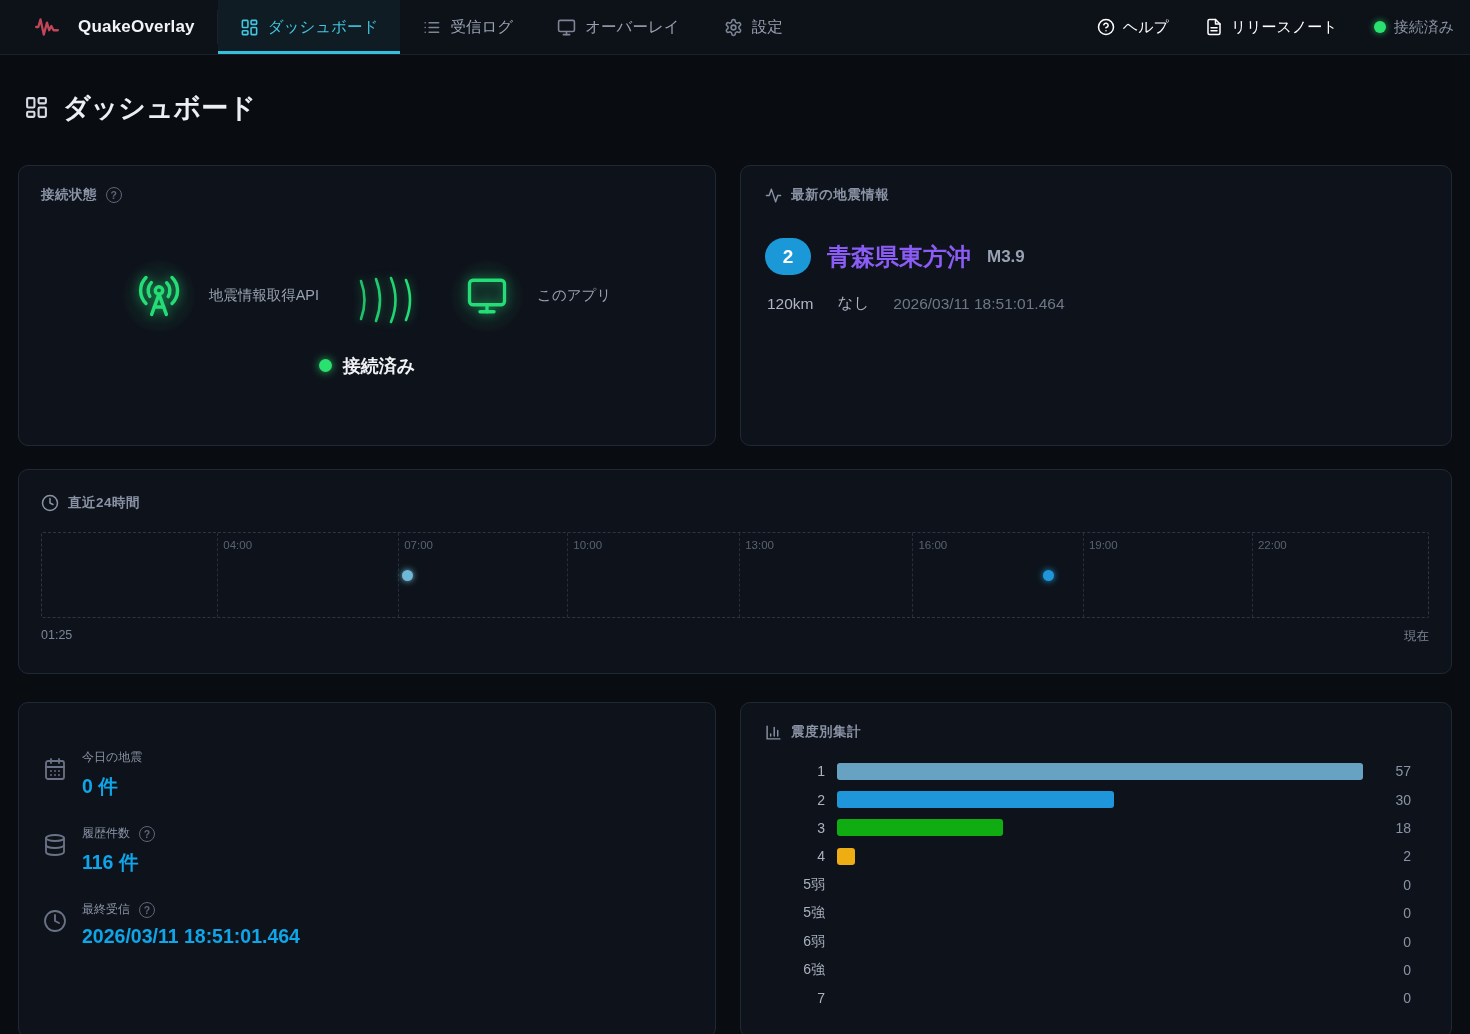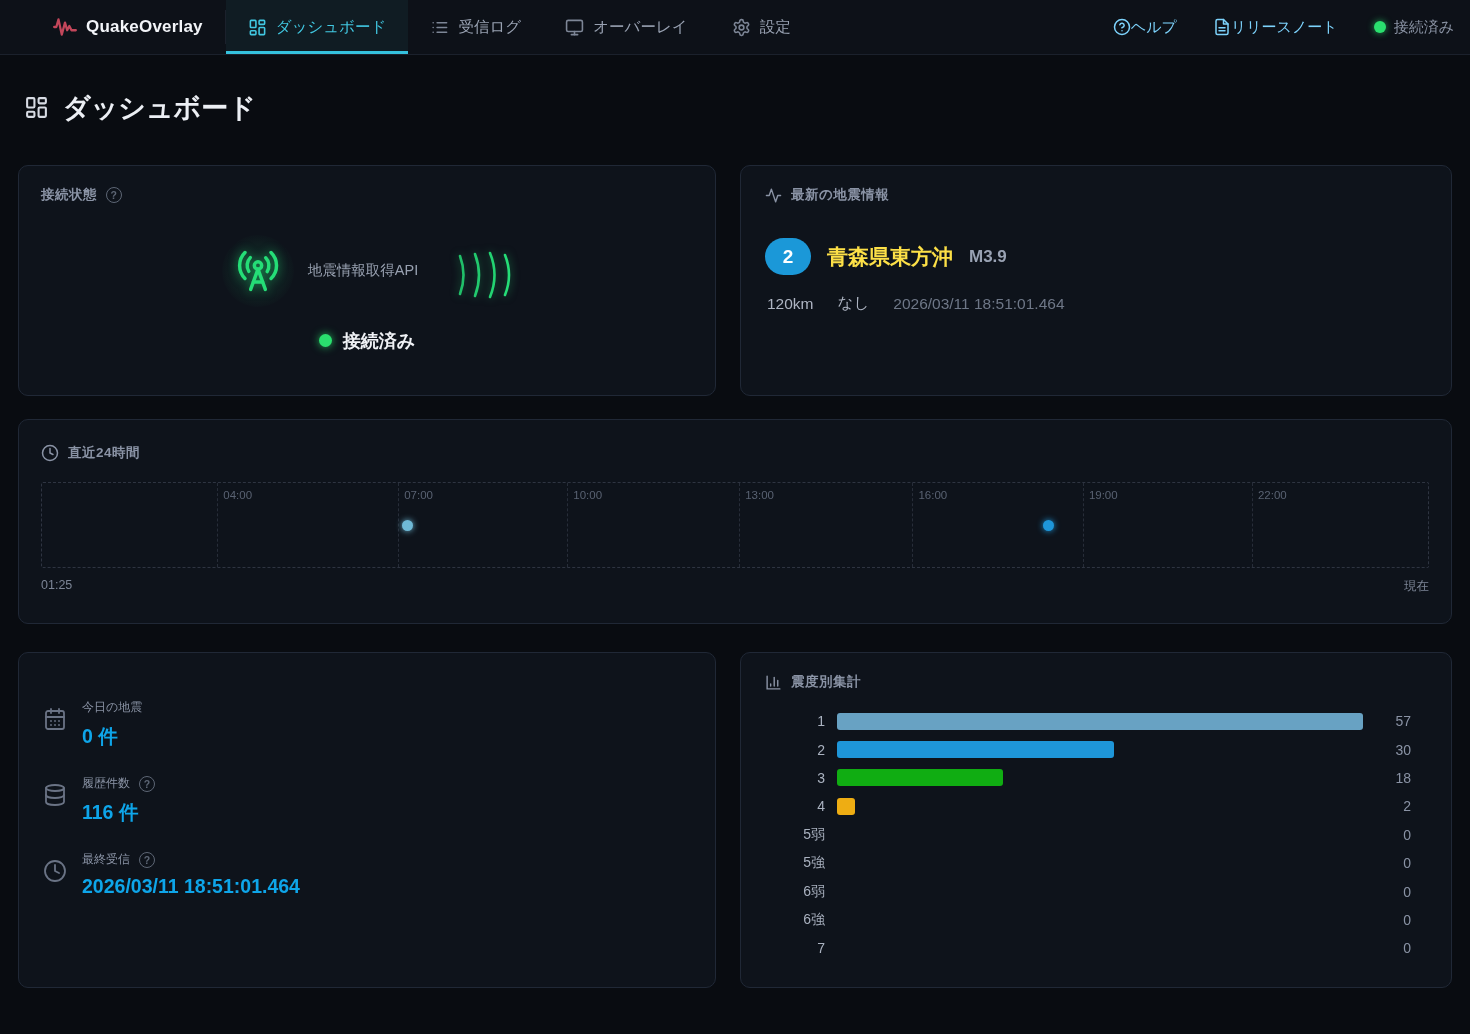--- a/index.html
+++ b/index.html
@@ -9,47 +9,47 @@
     color:#e9ecf2;
     font-family:"Liberation Sans", sans-serif;
   }
   svg { display:block; }
 
   
   .nav {
     height:55px; background:#0d1118; border-bottom:1px solid #1b212c;
     display:flex; align-items:stretch;
   }
-  .brand { display:flex; align-items:center; gap:8px; padding:0 22px 0 22px;margin-left:30px; }
+  .brand { display:flex; align-items:center; gap:18px; padding:0 22px 0 34px; }
   .brand-name { font-size:17px; font-weight:bold; color:#f2f4f8; letter-spacing:.2px; }
   .nav-divider { width:1px; background:#1b212c; margin:10px 0; }
   .tabs { display:flex; align-items:stretch; }
   .tab {
     display:flex; align-items:center; gap:9px; padding:0 22px;
     color:#98a1b1; font-size:15.5px; cursor:pointer; position:relative;
   }
   .tab .ticon { color:#7d8696; }
   .tab.active { color:#41c8e2; background:rgba(62,198,224,0.06); }
   .tab.active .ticon { color:#41c8e2; }
   .tab.active::after {
     content:""; position:absolute; left:0; right:0; bottom:0; height:3px; background:#35c1dd;
   }
   .nav-right { margin-left:auto; display:flex; align-items:center; gap:36px; padding-right:16px; }
-  .nav-link { display:flex; align-items:center; color:#7dd3fc; font-size:15px; cursor:pointer; }
+  .nav-link { display:flex; align-items:center; gap:8px; color:#ffffff; font-size:15px; cursor:pointer; }
   .nav-status { display:flex; align-items:center; gap:8px; color:#8b94a5; font-size:15px; }
   .dot { border-radius:50%; }
   .nav-status .dot { width:12px; height:12px; box-shadow:0 0 7px rgba(42,224,110,.7); }
 
   
   .main { padding:0 18px; }
   .page-title { display:flex; align-items:center; gap:14px; margin:30px 0 0 6px; height:45px; }
   .page-title .pt-text { font-size:27px; font-weight:bold; color:#eceff4; }
   .page-title .ticon { color:#d7dbe3; }
   .row { display:flex; gap:24px; }
-  .row1 { margin-top:35px; height:231px; }
+  .row1 { margin-top:35px; height:281px; }
   .row2 { margin-top:23px; height:205px; }
   .row3 { margin-top:28px; height:336px; }
   .card {
     background:#0e131b; border:1px solid #202836; border-radius:10px;
     position:relative;
   }
   .card-head {
     display:flex; align-items:center; gap:9px;
     color:#8a93a5; font-size:13.5px; font-weight:bold; letter-spacing:.5px;
   }
@@ -77,21 +77,21 @@
   .conn-status-label { font-size:18px; font-weight:bold; color:#f0f2f6; }
 
   
   .latest-card { flex:1; padding:20px 24px; }
   .quake-main { display:flex; align-items:center; gap:16px; margin-top:34px; }
   .int-badge {
     min-width:46px; height:37px; padding:0 14px; border-radius:19px;
     display:flex; align-items:center; justify-content:center;
     color:#fff; font-size:19px; font-weight:bold;
   }
-  .epicenter { font-size:21px; font-weight:bold; color:#fde047; }
+  .epicenter { font-size:24px; font-weight:bold; color:#8b5cf6; }
   .magnitude { font-size:17px; font-weight:bold; color:#99a2b3; }
   .quake-sub { display:flex; align-items:center; gap:24px; margin-top:18px; margin-left:2px; }
   .quake-depth, .quake-tsunami { font-size:15.5px; color:#aeb5c3; }
   .quake-time { font-size:15.5px; color:#6e7787; }
 
   
   .tl-card { width:100%; padding:24px 22px; }
   .tl-plot {
     position:relative; margin-top:20px; height:86px;
     border:1px dashed rgba(130,142,165,.28); border-radius:2px;
@@ -253,20 +253,32 @@
             </div>
             <span class="node-label">地震情報取得API</span>
           </div>
           <div class="arcs">
             <svg width="56" height="52" viewBox="0 0 56 52" fill="none" stroke="currentColor" stroke-width="2.6" stroke-linecap="round">
               <path d="M4 7 q7 19 0 38" opacity=".85"></path>
               <path d="M19 5 q8 21 0 42" opacity=".9"></path>
               <path d="M34 4 q9 22 0 44" opacity=".95"></path>
               <path d="M49 6 q8 20 0 40"></path>
             </svg>
+          </div>
+          <div class="node">
+            <div class="node-icon-wrap">
+              <span class="green-icon">
+                <svg width="42" height="42" viewBox="0 0 24 24" fill="none" stroke="currentColor" stroke-width="1.9" stroke-linecap="round" stroke-linejoin="round">
+                  <rect width="20" height="14" x="2" y="3" rx="2"></rect>
+                    <line x1="8" x2="16" y1="21" y2="21"></line>
+                    <line x1="12" x2="12" y1="17" y2="21"></line>
+                </svg>
+              </span>
+            </div>
+            <span class="node-label">このアプリ</span>
           </div>
         </div>
         <div class="conn-status">
           <span class="dot" style="background: rgb(42, 224, 110);"></span>
           <span class="conn-status-label">接続済み</span>
         </div>
       </div>
     </div>
 
     <div class="card latest-card">

